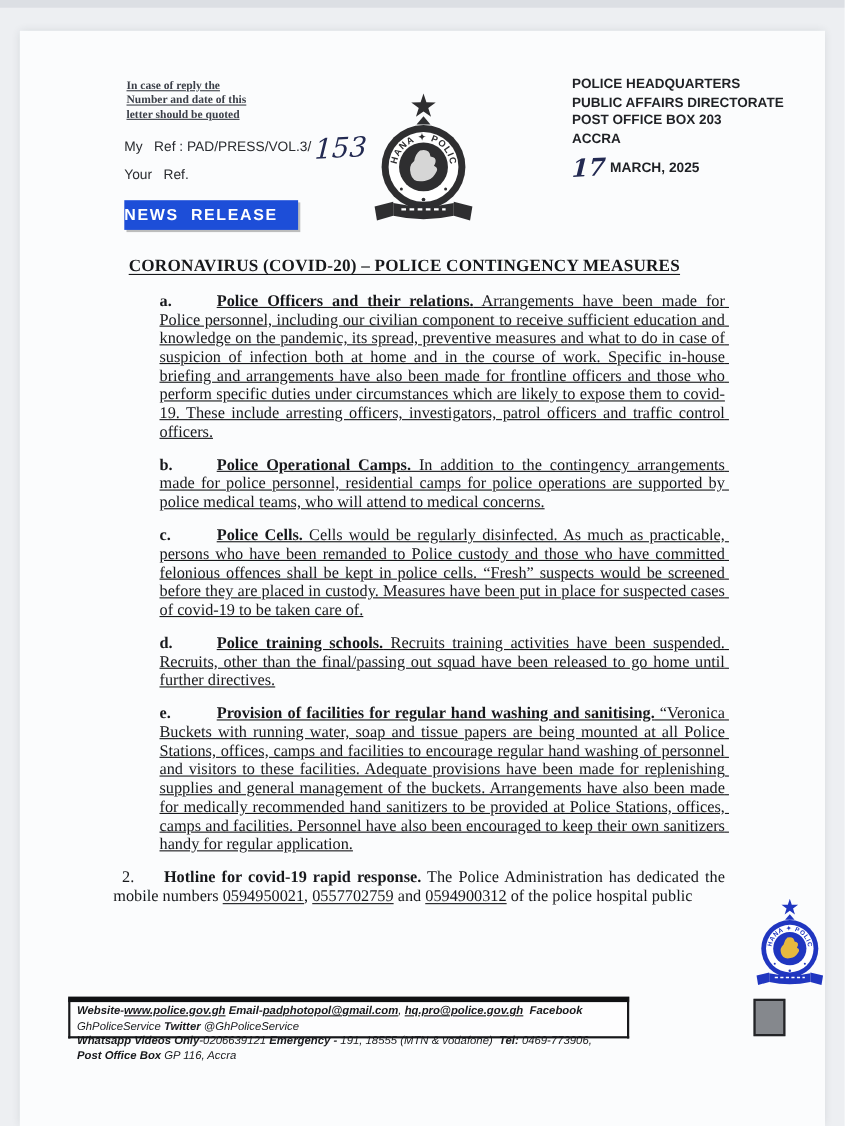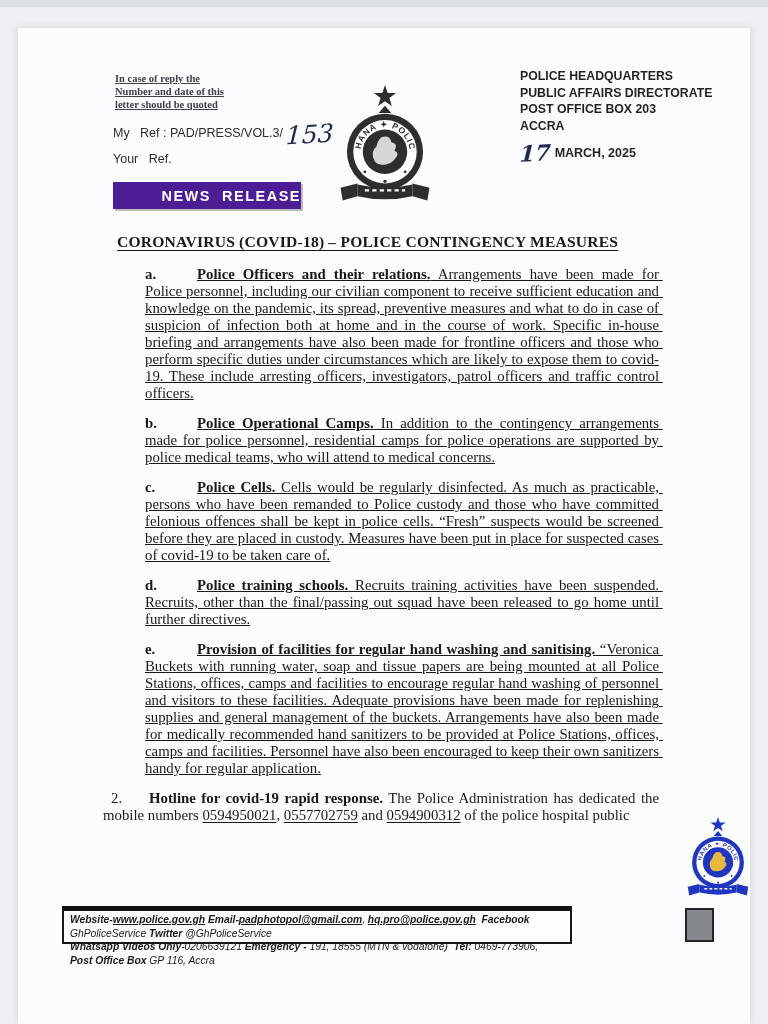--- a/index.html
+++ b/index.html
@@ -24,22 +24,22 @@
   .hand-153{font-size:25px;vertical-align:-6px;margin-left:3px;}
   .hand-17{font-size:22px;vertical-align:-4px;margin-right:4px;}
 
   
   .hq{position:absolute;left:502px;top:40px;font-family:"Liberation Sans",sans-serif;
       font-weight:bold;font-size:12.3px;line-height:16.5px;color:#1f2125;}
   .dateline{position:absolute;left:502px;top:112px;font-family:"Liberation Sans",sans-serif;
       font-weight:bold;font-size:12.5px;color:#1f2125;}
 
   
-  .newsbox{position:absolute;left:95px;top:154px;width:188px;height:27px;background:#4c1d95;
-      color:#fff;display:flex;align-items:center;justify-content:flex-end;
+  .newsbox{position:absolute;left:95px;top:154px;width:158px;height:27px;background:#1d4ed8;
+      color:#fff;display:flex;align-items:center;justify-content:flex-start;
       font-family:"Liberation Sans",sans-serif;font-weight:bold;font-size:14.5px;letter-spacing:1.5px;
       box-shadow:2px 2px 0 rgba(0,0,0,.25);}
 
   
   .crest-gray{position:absolute;left:314px;top:56px;width:106px;height:127px;--c1:var(--crest_dark,#2e2e30);--c2:#d6d6d6;}
   .crest-blue{position:absolute;left:664px;top:788px;width:72px;height:87px;--c1:var(--emblem_blue,#2239c4);--c2:var(--emblem_gold,#e6b93f);}
 
   
   .content{position:absolute;left:85px;top:205px;width:556px;color:#17181b;
            font-size:14.8px;line-height:17px;}
@@ -114,21 +114,21 @@
         <div>ACCRA</div>
       </div>
 
     <div class="dateline"><span class="hand hand-17">17</span><span>MARCH, 2025</span></div>
 
     <div class="newsbox">
         <span class="pre">NEWS  RELEASE</span>
       </div>
 
     <div class="content">
-      <div class="title">CORONAVIRUS (COVID-18) – POLICE CONTINGENCY MEASURES</div>
+      <div class="title">CORONAVIRUS (COVID-20) – POLICE CONTINGENCY MEASURES</div>
 
 
       <p class="item"><span class="inum">a.</span><b>Police Officers and their relations.</b><span> Arrangements have been made for Police personnel, including our civilian component to receive sufficient education and knowledge on the pandemic, its spread, preventive measures and what to do in case of suspicion of infection both at home and in the course of work. Specific in-house briefing and arrangements have also been made for frontline officers and those who perform specific duties under circumstances which are likely to expose them to covid-19. These include arresting officers, investigators, patrol officers and traffic control officers.</span></p>
 
       <p class="item"><span class="inum">b.</span><b>Police Operational Camps.</b><span> In addition to the contingency arrangements made for police personnel, residential camps for police operations are supported by police medical teams, who will attend to medical concerns.</span></p>
 
       <p class="item"><span class="inum">c.</span><b>Police Cells.</b><span> Cells would be regularly disinfected. As much as practicable, persons who have been remanded to Police custody and those who have committed felonious offences shall be kept in police cells. “Fresh” suspects would be screened before they are placed in custody. Measures have been put in place for suspected cases of covid-19 to be taken care of.</span></p>
 
       <p class="item"><span class="inum">d.</span><b>Police training schools.</b><span> Recruits training activities have been suspended. Recruits, other than the final/passing out squad have been released to go home until further directives.</span></p>
 

